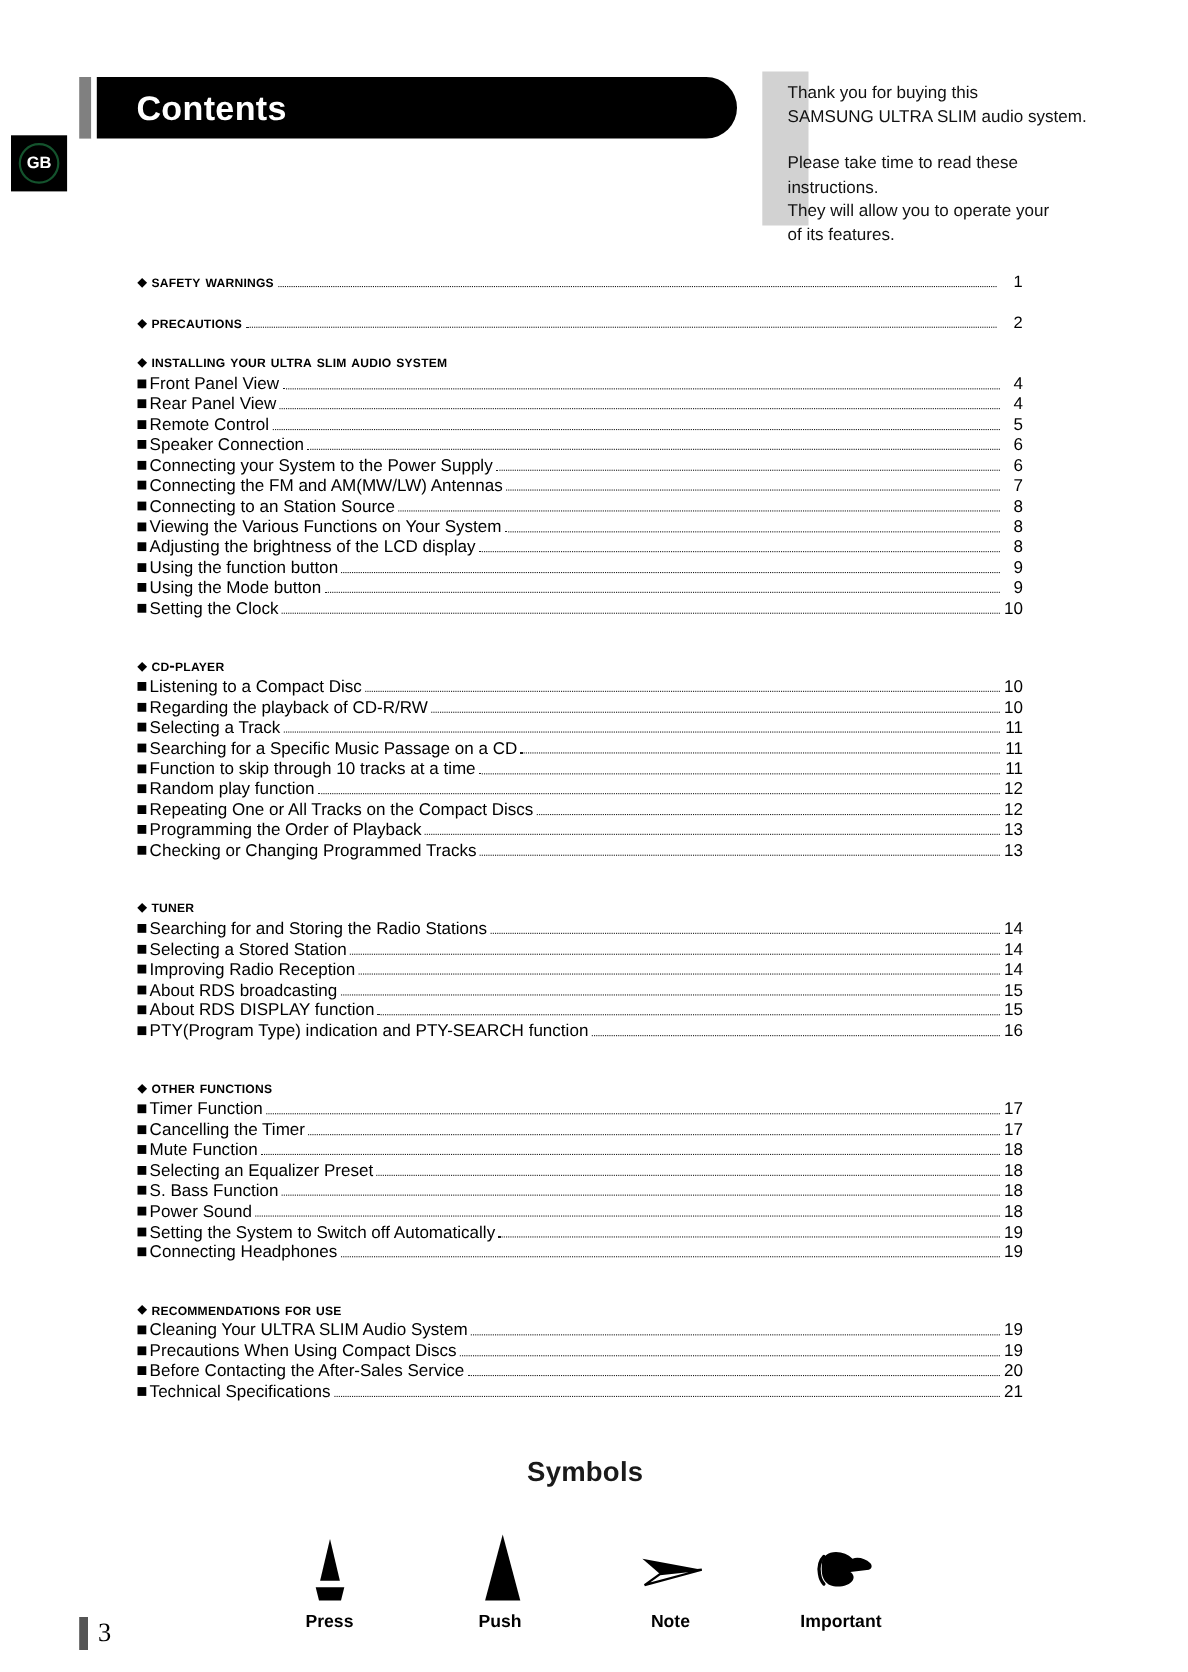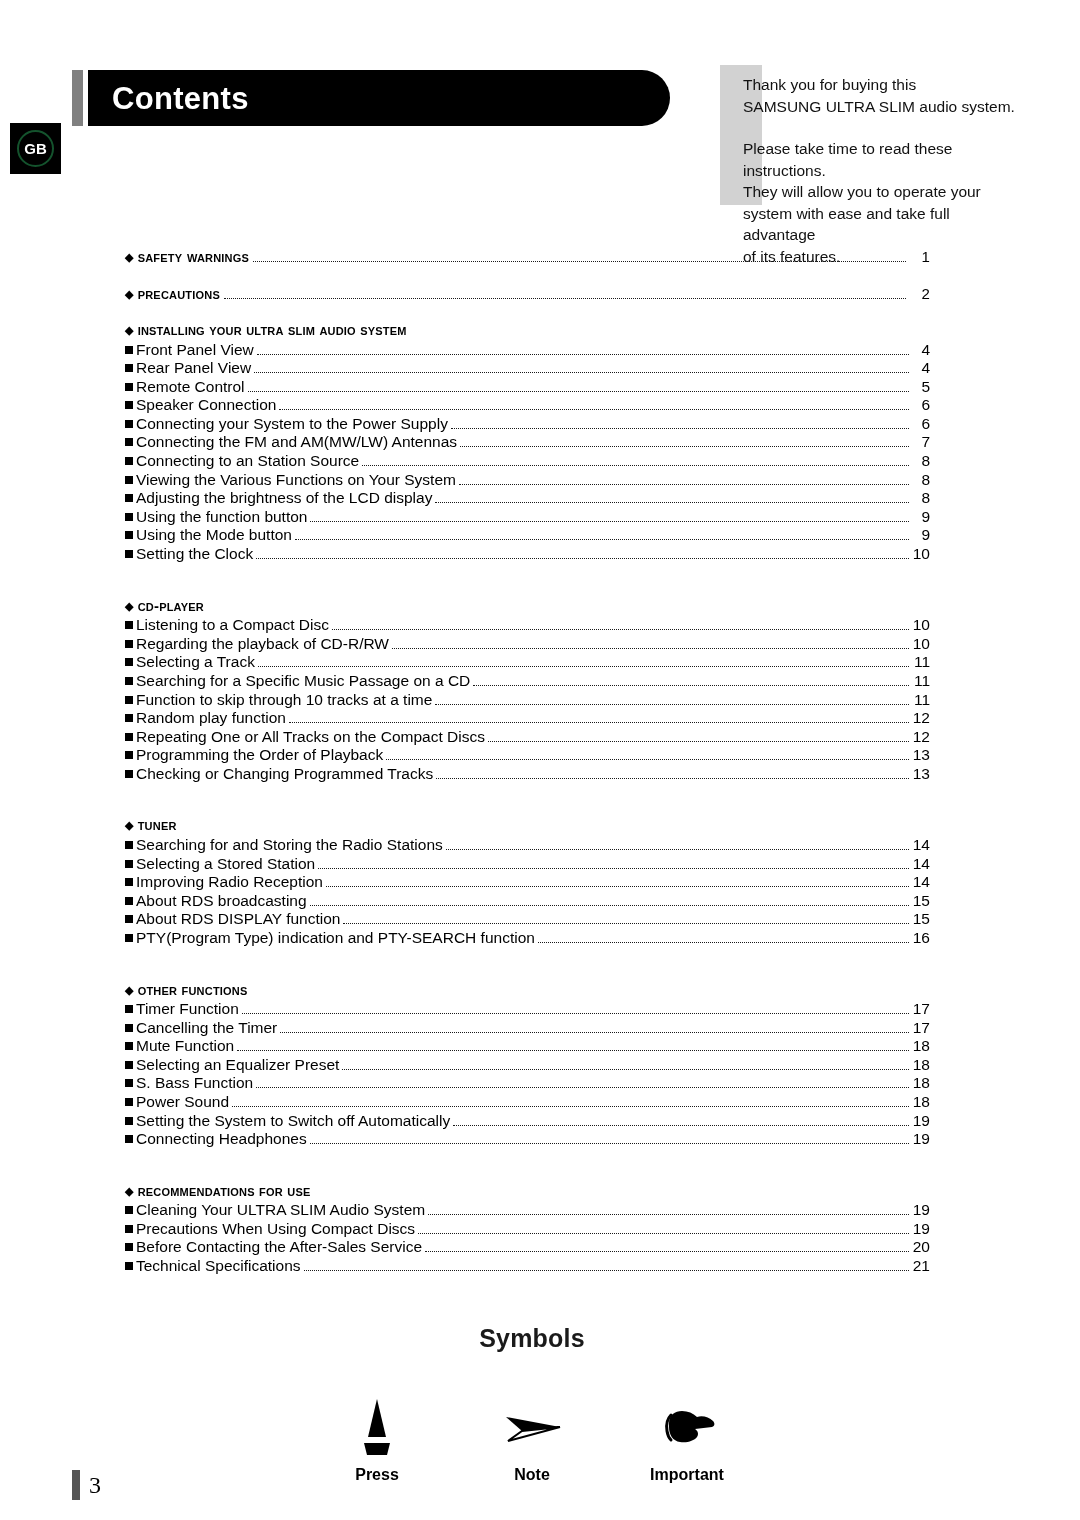--- a/index.html
+++ b/index.html
@@ -45,21 +45,21 @@
     border-top-right-radius: 28px;
     border-bottom-right-radius: 28px;
     display: flex;
     align-items: center;
   }
   #banner-title {
     color: #ffffff;
     font-size: 31px;
     font-weight: bold;
     letter-spacing: 0.3px;
-    padding-left: 24px;
+    padding-left: 36px;
     line-height: 1;
     text-align: center;
   }
 
   
   #gb-badge {
     position: absolute;
     left: 10px;
     top: 123px;
     width: 51px;
@@ -86,21 +86,20 @@
     letter-spacing: 0px;
   }
 
   
   #intro-block {
     position: absolute;
     left: 693px;
     top: 65px;
     width: 300px;
     height: 140px;
-    margin-left: 27px;
   }
   #intro-gray {
     position: absolute;
     left: 0; top: 0;
     width: 42px;
     height: 140px;
     background: #d2d2d2;
   }
   #intro-text {
     position: absolute;
@@ -274,21 +273,20 @@
   </div>
 
   <div id="intro-block">
     <div id="intro-gray"></div>
     <div id="intro-text">
       <p>Thank you for buying this</p>
       <p>SAMSUNG ULTRA SLIM audio system.</p>
       <div class="spacer"></div>
       <p>Please take time to read these instructions.</p>
       <p>They will allow you to operate your</p>
-      <p>system with ease and take full advantage</p>
       <p>of its features.</p>
     </div>
   </div>
 
 </div>
 
 <div id="toc">
     <div class="toc-section-head has-page">
       <span class="sec-diamond">◆</span>
       <span class="sec-label">Safety Warnings</span>
@@ -565,20 +563,28 @@
   <div id="symbols-title">Symbols</div>
   <div id="symbols-row">
       <div class="symbol-cell">
         <div class="symbol-art">
           <svg width="64" height="64" viewBox="0 0 64 64">
             <polygon points="32,6 41,44 23,44" fill="#000"></polygon>
             <polygon points="19,50 45,50 42,62 22,62" fill="#000"></polygon>
           </svg>
         </div>
         <div class="symbol-label">Press</div>
+      </div>
+      <div class="symbol-cell">
+        <div class="symbol-art">
+          <svg width="64" height="64" viewBox="0 0 64 64">
+            <polygon points="34,2 50,62 18,62" fill="#000"></polygon>
+          </svg>
+        </div>
+        <div class="symbol-label">Push</div>
       </div>
       <div class="symbol-cell">
         <div class="symbol-art">
           <svg width="64" height="64" viewBox="0 0 64 64">
             <polygon points="6,24 60,34 22,38" fill="#000"></polygon>
             <polygon points="60,34 22,38 8,48" fill="none" stroke="#000" stroke-width="2"></polygon>
           </svg>
         </div>
         <div class="symbol-label">Note</div>
       </div>

